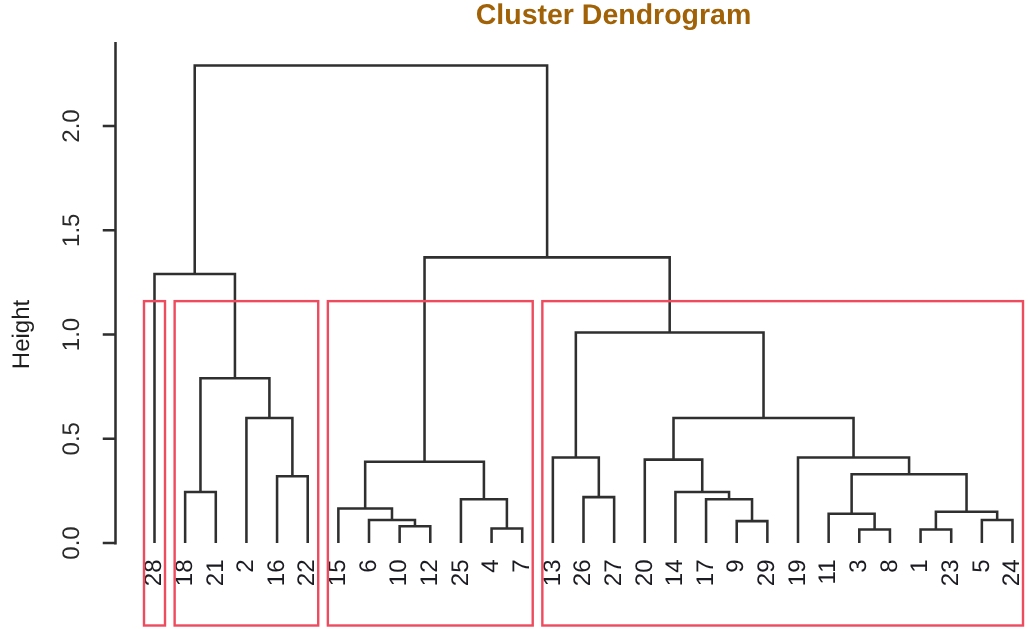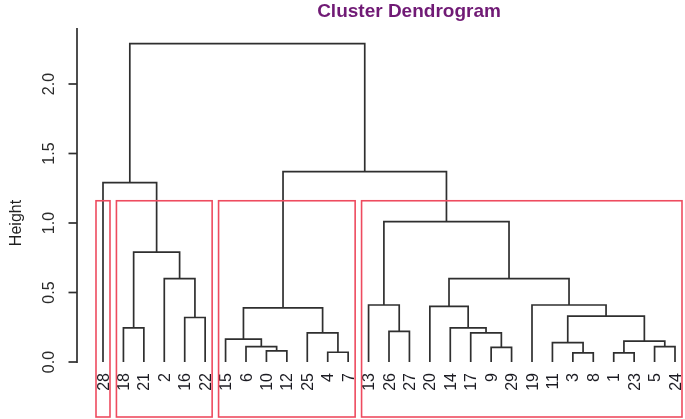--- a/index.html
+++ b/index.html
@@ -9,21 +9,21 @@
     background:#ffffff;
     font-family:"Liberation Sans",sans-serif;
     overflow:hidden;
   }
   .chart-title{
     position:absolute;
     left:409px;top:0px;
     transform:translateX(-50%);
     font-size:19px;
     font-weight:bold;
-    color:#701a75;
+    color:#a16207;
     white-space:nowrap;
   }
   svg{position:absolute;left:0;top:0;}
 </style>
 </head>
 <body>
 
 <div class="figure">
   <div class="chart-title">Cluster Dendrogram</div>
   <svg width="685" height="419" viewBox="0 0 685 419" xmlns="http://www.w3.org/2000/svg">

